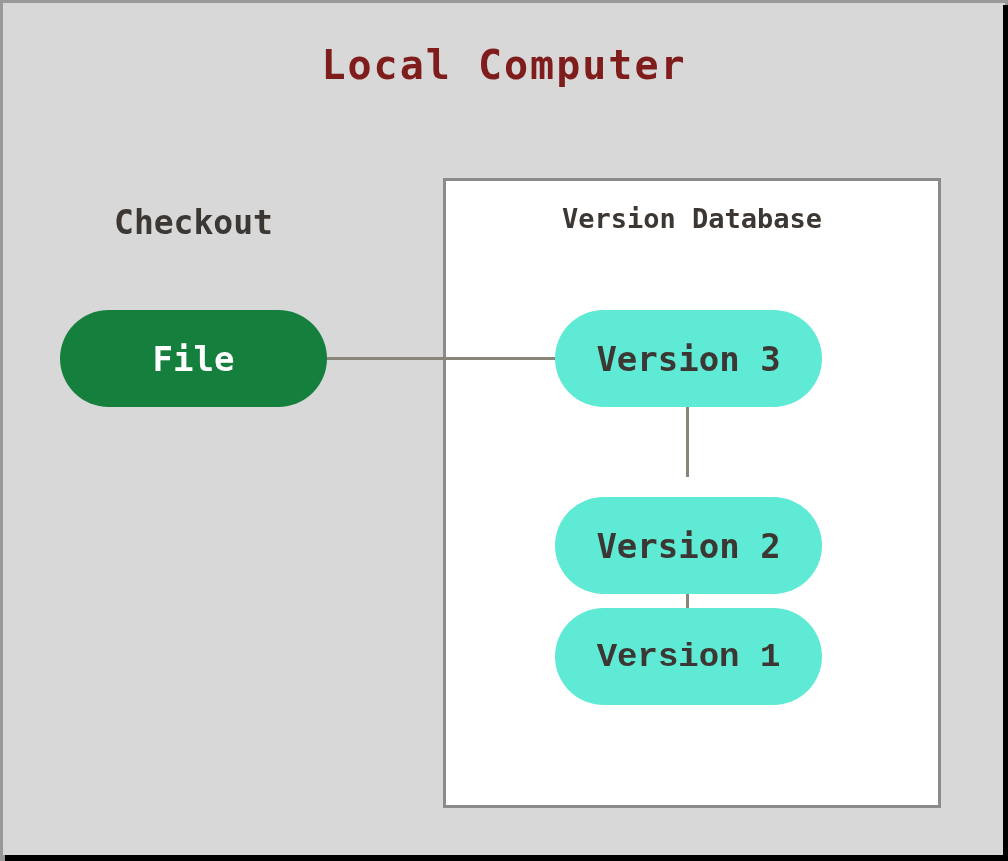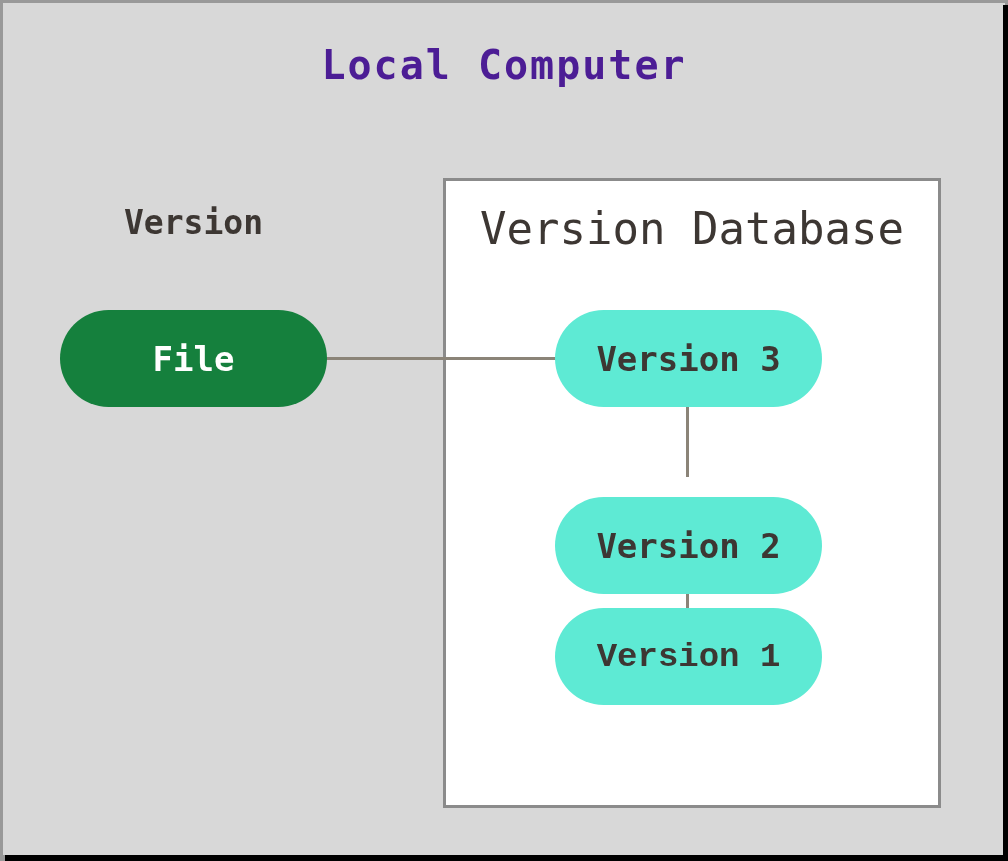--- a/index.html
+++ b/index.html
@@ -37,21 +37,21 @@
     background: #000000;
     z-index: 5;
   }
   .diagram-title {
     position: absolute;
     left: 0; top: 42px;
     width: 1008px;
     text-align: center;
     font-size: 40px;
     font-weight: bold;
-    color: #4c1d95;
+    color: #7f1d1d;
     letter-spacing: 2px;
   }
   .section-label {
     position: absolute;
     top: 203px;
     font-size: 33px;
     font-weight: bold;
     color: #3d3733;
     text-align: center;
   }
@@ -66,22 +66,22 @@
     box-sizing: border-box;
     background: #ffffff;
     border: 3px solid #8b8b8b;
     z-index: 1;
   }
   .vdb-title {
     position: absolute;
     left: 443px; top: 203px;
     width: 498px;
     text-align: center;
-    font-size: 44px;
-    font-weight: normal;
+    font-size: 27px;
+    font-weight: bold;
     color: #3d3733;
     z-index: 2;
   }
   .pill {
     position: absolute;
     width: 267px; height: 97px;
     border-radius: 48.5px;
     display: flex;
     align-items: center;
     justify-content: center;
@@ -122,21 +122,21 @@
 </style>
 </head>
 <body>
 
 <div class="canvas">
 
   <div class="window"></div>
 
   <div class="diagram-title">Local Computer</div>
 
-  <div class="section-label checkout-label">Version</div>
+  <div class="section-label checkout-label">Checkout</div>
 
   <div class="vdb-box"></div>
 
   <div class="vdb-title">Version Database</div>
 
   <div class="connector h-line"></div>
   <div class="connector v-line-1"></div>
   <div class="connector v-line-2"></div>
 
   <div class="pill file-pill">

